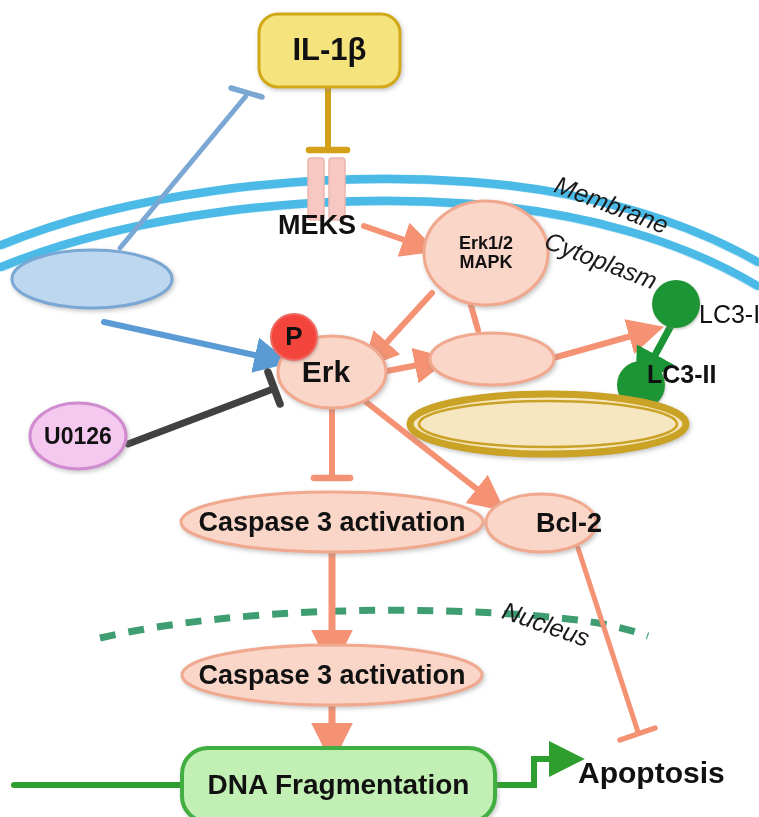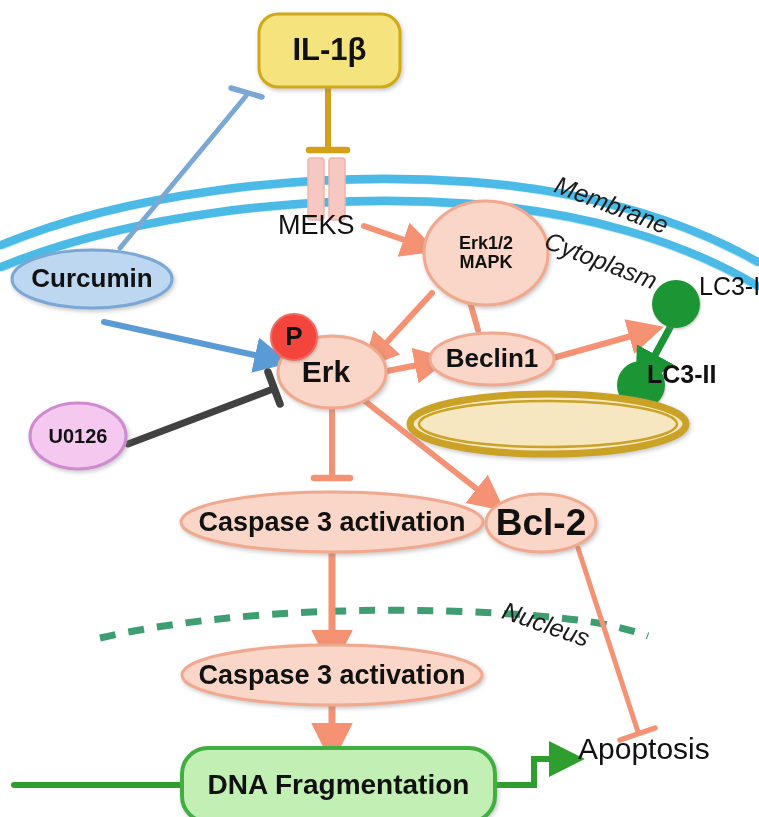--- a/index.html
+++ b/index.html
@@ -31,21 +31,21 @@
     justify-content: center;
     text-align: center;
     font-weight: bold;
     color: #111111;
     pointer-events: none;
     line-height: 1.05;
     white-space: pre-line;
   }
   .plain-label {
     position: absolute;
-    font-weight: normal;
+    font-weight: bold;
     color: #111111;
     white-space: nowrap;
   }
   .ital-label {
     position: absolute;
     font-style: italic;
     font-weight: normal;
     color: #1a1a1a;
     white-space: nowrap;
   }
@@ -228,40 +228,38 @@
 
   <div class="plain-label" style="left:278px; top:210px; font-size:27px;">MEKS</div>
 
   <div class="node-label" style="left:424px; top:201px; width:124px; height:104px; font-size:18px;">Erk1/2
 MAPK</div>
 
   <div class="node-label" style="left:278px; top:336px; width:96px; height:72px; font-size:30px;">Erk</div>
 
   <div class="node-label" style="left:271px; top:314px; width:46px; height:46px; font-size:26px;">P</div>
 
-  <div class="node-label" style="left:430px; top:333px; width:124px; height:52px; font-size:26px;">Beclin1</div>
-
-  <div class="node-label" style="left:12px; top:250px; width:160px; height:58px; font-size:26px;">Curcumin</div>
-
-  <div class="node-label" style="left:30px; top:403px; width:96px; height:66px; font-size:20px;">U0126</div>
-
-  <div class="plain-label" style="left:699px; top:272px; font-size:25px; font-weight:normal;">LC3-I</div>
+
+
+  <div class="node-label" style="left:30px; top:403px; width:96px; height:66px; font-size:23px;">U0126</div>
+
+  <div class="plain-label" style="left:699px; top:300px; font-size:25px; font-weight:normal;">LC3-I</div>
 
   <div class="plain-label" style="left:647px; top:360px; font-size:25px; font-weight:bold;">LC3-II</div>
 
 
   <div class="node-label" style="left:181px; top:492px; width:302px; height:60px; font-size:27px;">Caspase 3 activation</div>
 
-  <div class="node-label" style="left:486px; top:494px; width:110px; height:58px; font-size:37px;">Bcl-2</div>
+  <div class="node-label" style="left:514px; top:494px; width:110px; height:58px; font-size:27px;">Bcl-2</div>
 
   <div class="node-label" style="left:182px; top:645px; width:300px; height:60px; font-size:27px;">Caspase 3 activation</div>
 
   <div class="node-label" style="left:182px; top:748px; width:313px; height:74px; font-size:28px;">DNA Fragmentation</div>
 
-  <div class="plain-label" style="left:578px; top:732px; font-size:30px;text-align:right;">Apoptosis</div>
+  <div class="plain-label" style="left:578px; top:756px; font-size:30px;text-align:right;">Apoptosis</div>
 
   <div class="ital-label" style="left:561px; top:170px; font-size:25px; transform:rotate(21deg); transform-origin:left top;">Membrane</div>
 
   <div class="ital-label" style="left:551px; top:226px; font-size:25px; transform:rotate(21deg); transform-origin:left top;">Cytoplasm</div>
 
   <div class="ital-label" style="left:508px; top:596px; font-size:25px; transform:rotate(19deg); transform-origin:left top;">Nucleus</div>
 
 </div>
 
 </body></html>

